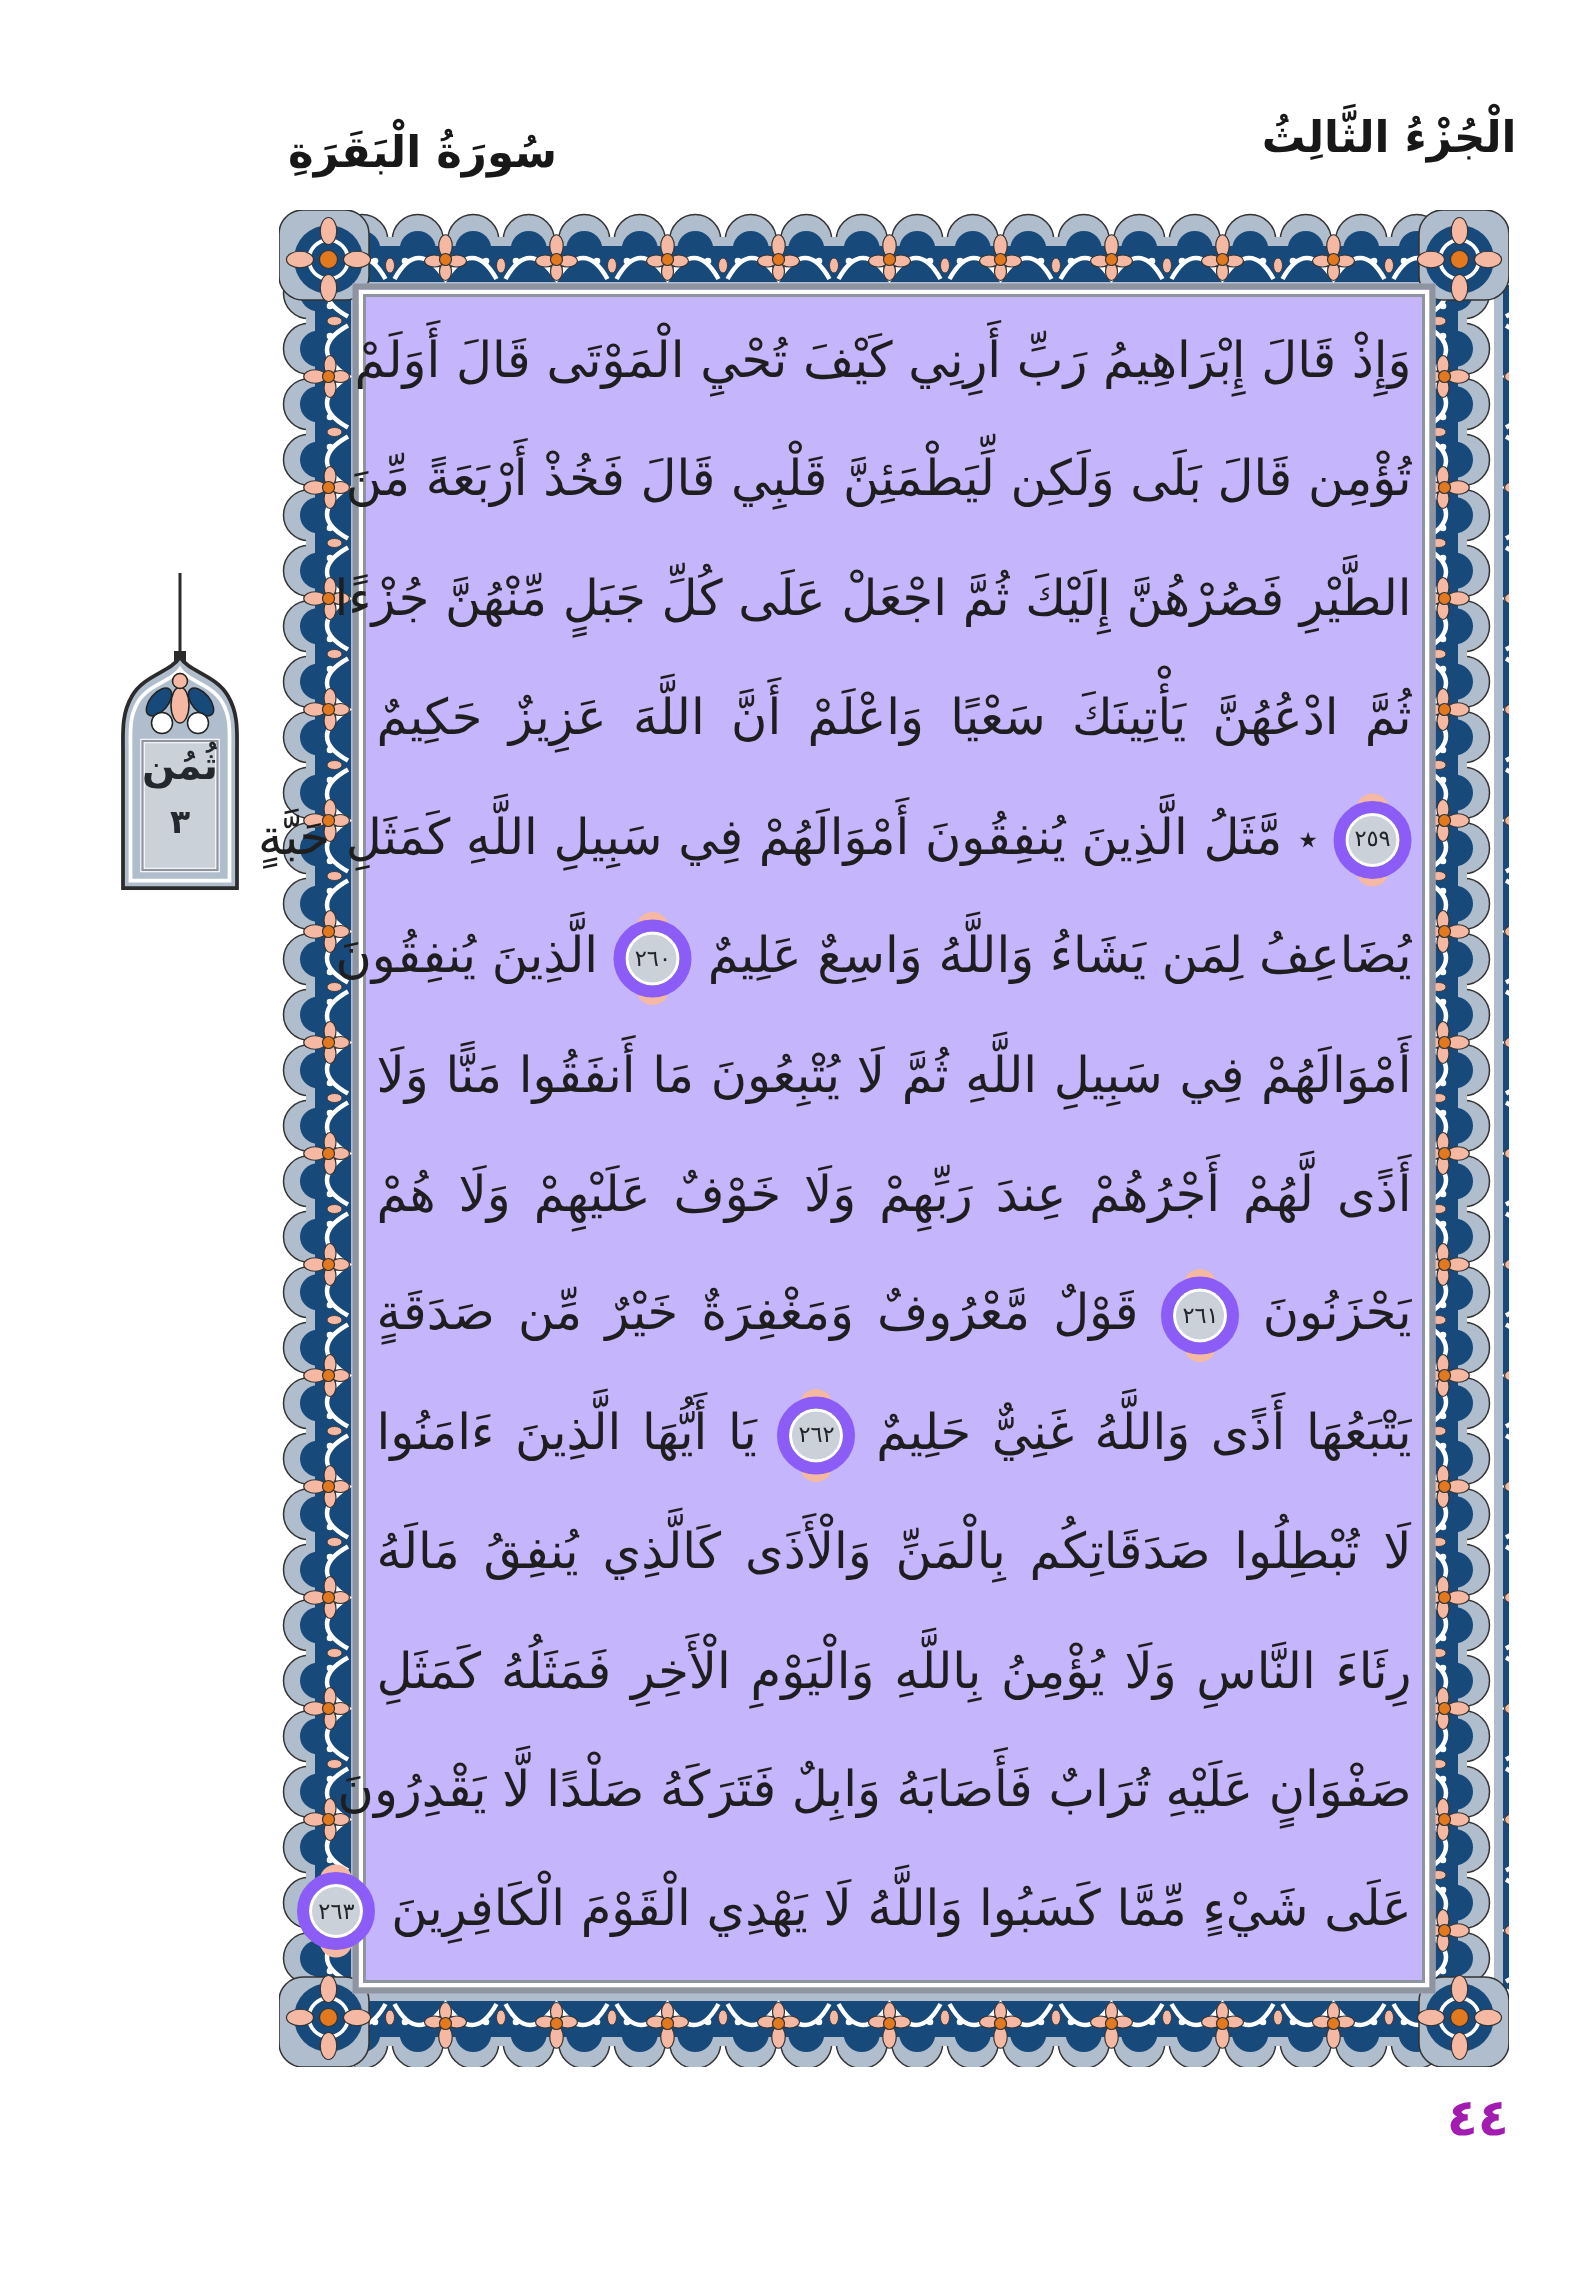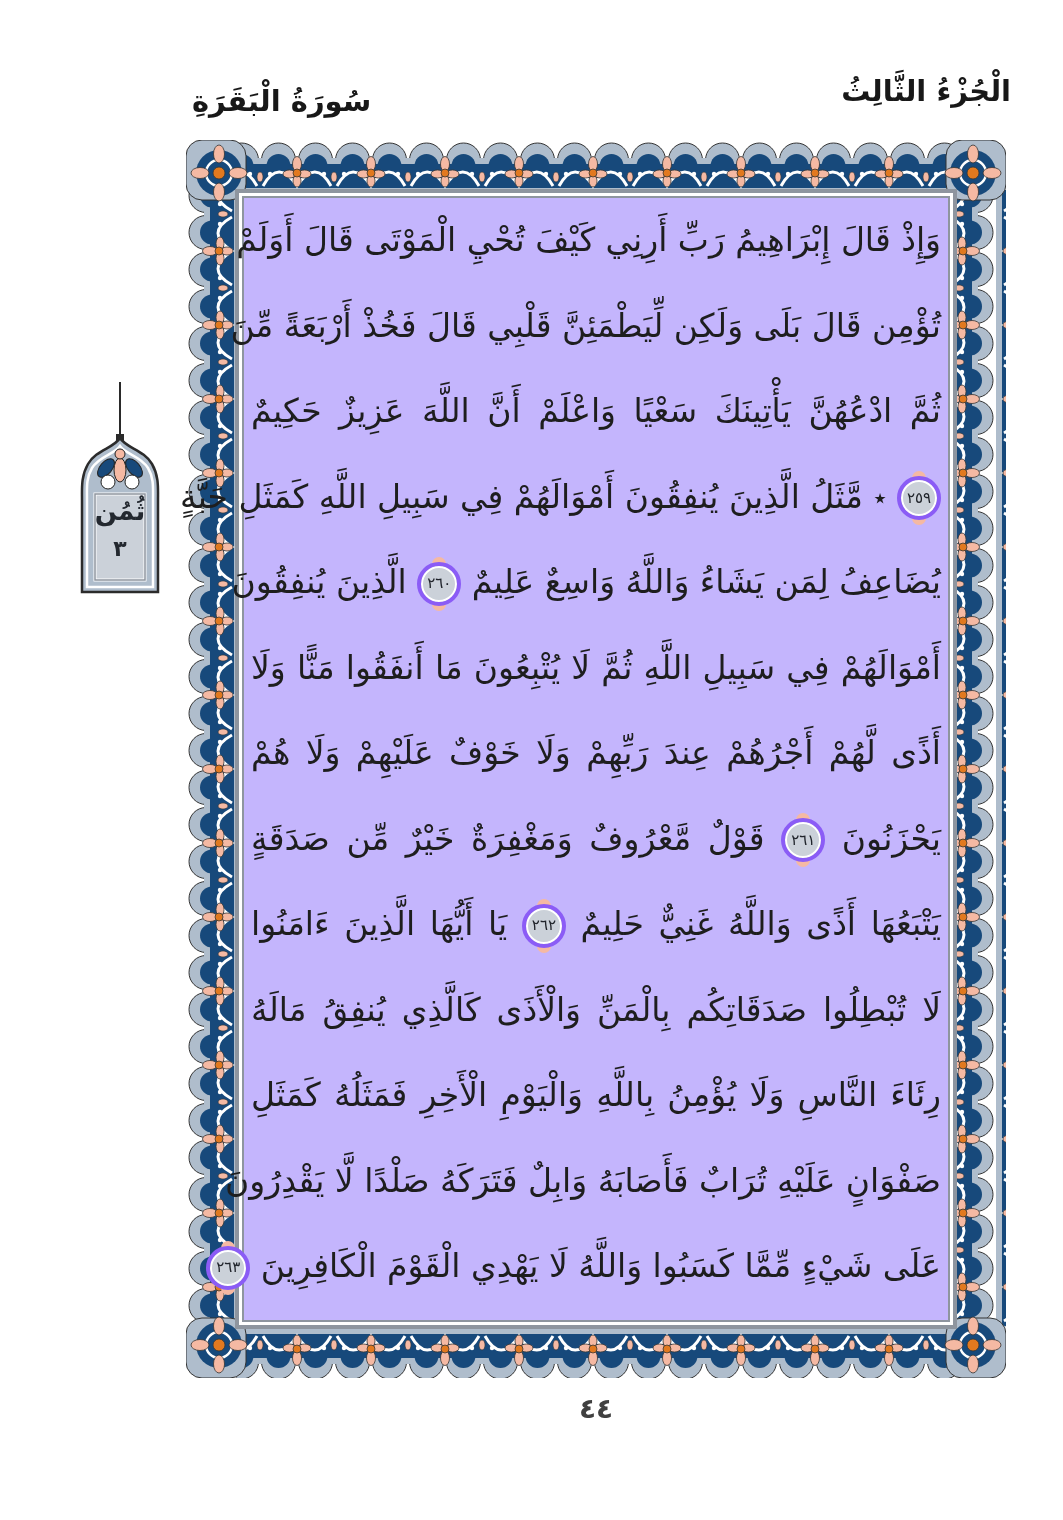--- a/index.html
+++ b/index.html
@@ -40,21 +40,21 @@
     line-height:73px;
     color:var(--ink,#1e1e1e);
     white-space:nowrap;
     overflow:visible;
   }
   .qtext{letter-spacing:0px;}
   .ayah-marker{
     display:inline-flex;align-items:center;justify-content:center;
     width:36px;height:36px;border-radius:50%;
     background:var(--marker-bg,#cbd1d9);
-    border:4px solid #8b5cf6;
+    border:8px solid #8b5cf6;
     box-shadow: inset 0 0 0 2px #ffffff,
                 0 -20px 0 -15px var(--flower-pink,#f5b9a3),
                 0 20px 0 -15px var(--flower-pink,#f5b9a3);
     font-size:15px;line-height:1;
     vertical-align:middle;
     color:#20242b;
   }
   .hizb-star{font-size:24px;vertical-align:middle;}
   
   .thumn{position:absolute;left:70px;top:382px;width:100px;height:216px;}
@@ -67,21 +67,21 @@
   .thumn svg{position:absolute;left:0;bottom:0;}
   .thumn-label,.thumn-num{
     position:absolute;width:100%;text-align:center;direction:rtl;
     font-weight:bold;color:#23282f;z-index:3;
   }
   .thumn-label{top:114px;font-size:26px;}
   .thumn-num{top:154px;font-size:22px;}
   
   .page-num{
     position:absolute;left:186px;width:820px;top:1392px;
-    text-align:center;font-size:28px;font-weight:bold;color:#404040;
+    text-align:right;font-size:34px;font-weight:bold;color:#a21caf;
   }
 </style>
 </head>
 <body>
 
 <div class="hdr hdr-juz">الْجُزْءُ الثَّالِثُ</div>
 <div class="hdr hdr-surah">سُورَةُ الْبَقَرَةِ</div>
 
 <div class="thumn">
   <div class="antenna"></div>
@@ -154,20 +154,21 @@
     <use href="#bcorner"></use>
     <use href="#bcorner" transform="translate(820,0) scale(-1,1)"></use>
     <use href="#bcorner" transform="translate(0,1238) scale(1,-1)"></use>
     <use href="#bcorner" transform="translate(820,1238) scale(-1,-1)"></use>
   </svg>
 
   <div class="inner-frame">
     <div class="text-area">
         <div class="qline"><span class="qtext">وَإِذْ قَالَ إِبْرَاهِيمُ رَبِّ أَرِنِي كَيْفَ تُحْيِ الْمَوْتَى قَالَ أَوَلَمْ</span> </div>
         <div class="qline"><span class="qtext">تُؤْمِن قَالَ بَلَى وَلَكِن لِّيَطْمَئِنَّ قَلْبِي قَالَ فَخُذْ أَرْبَعَةً مِّنَ</span> </div>
+        <div class="qline"><span class="qtext">الطَّيْرِ فَصُرْهُنَّ إِلَيْكَ ثُمَّ اجْعَلْ عَلَى كُلِّ جَبَلٍ مِّنْهُنَّ جُزْءًا</span> </div>
         <div class="qline"><span class="qtext">ثُمَّ ادْعُهُنَّ يَأْتِينَكَ سَعْيًا وَاعْلَمْ أَنَّ اللَّهَ عَزِيزٌ حَكِيمٌ</span> </div>
         <div class="qline"><span class="ayah-marker">٢٥٩</span> <span class="hizb-star">٭</span> <span class="qtext">مَّثَلُ الَّذِينَ يُنفِقُونَ أَمْوَالَهُمْ فِي سَبِيلِ اللَّهِ كَمَثَلِ حَبَّةٍ</span> </div>
         <div class="qline"><span class="qtext">يُضَاعِفُ لِمَن يَشَاءُ وَاللَّهُ وَاسِعٌ عَلِيمٌ</span> <span class="ayah-marker">٢٦٠</span> <span class="qtext">الَّذِينَ يُنفِقُونَ</span> </div>
         <div class="qline"><span class="qtext">أَمْوَالَهُمْ فِي سَبِيلِ اللَّهِ ثُمَّ لَا يُتْبِعُونَ مَا أَنفَقُوا مَنًّا وَلَا</span> </div>
         <div class="qline"><span class="qtext">أَذًى لَّهُمْ أَجْرُهُمْ عِندَ رَبِّهِمْ وَلَا خَوْفٌ عَلَيْهِمْ وَلَا هُمْ</span> </div>
         <div class="qline"><span class="qtext">يَحْزَنُونَ</span> <span class="ayah-marker">٢٦١</span> <span class="qtext">قَوْلٌ مَّعْرُوفٌ وَمَغْفِرَةٌ خَيْرٌ مِّن صَدَقَةٍ</span> </div>
         <div class="qline"><span class="qtext">يَتْبَعُهَا أَذًى وَاللَّهُ غَنِيٌّ حَلِيمٌ</span> <span class="ayah-marker">٢٦٢</span> <span class="qtext">يَا أَيُّهَا الَّذِينَ ءَامَنُوا</span> </div>
         <div class="qline"><span class="qtext">لَا تُبْطِلُوا صَدَقَاتِكُم بِالْمَنِّ وَالْأَذَى كَالَّذِي يُنفِقُ مَالَهُ</span> </div>
         <div class="qline"><span class="qtext">رِئَاءَ النَّاسِ وَلَا يُؤْمِنُ بِاللَّهِ وَالْيَوْمِ الْأَخِرِ فَمَثَلُهُ كَمَثَلِ</span> </div>
         <div class="qline"><span class="qtext">صَفْوَانٍ عَلَيْهِ تُرَابٌ فَأَصَابَهُ وَابِلٌ فَتَرَكَهُ صَلْدًا لَّا يَقْدِرُونَ</span> </div>

